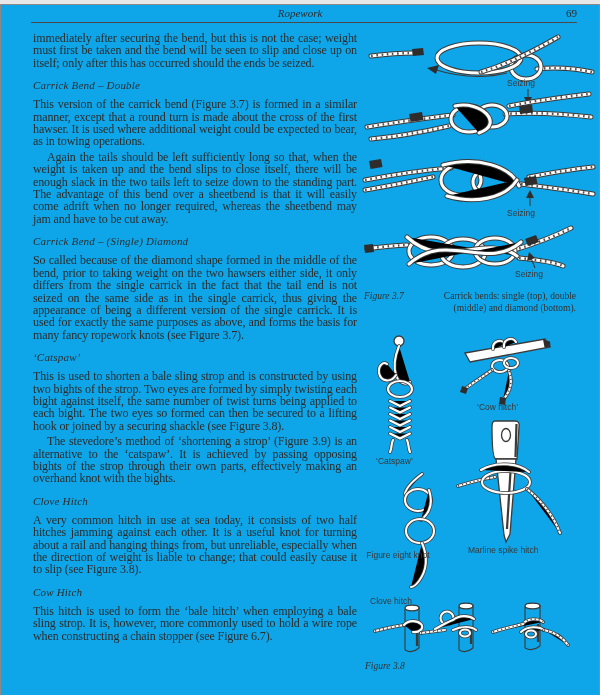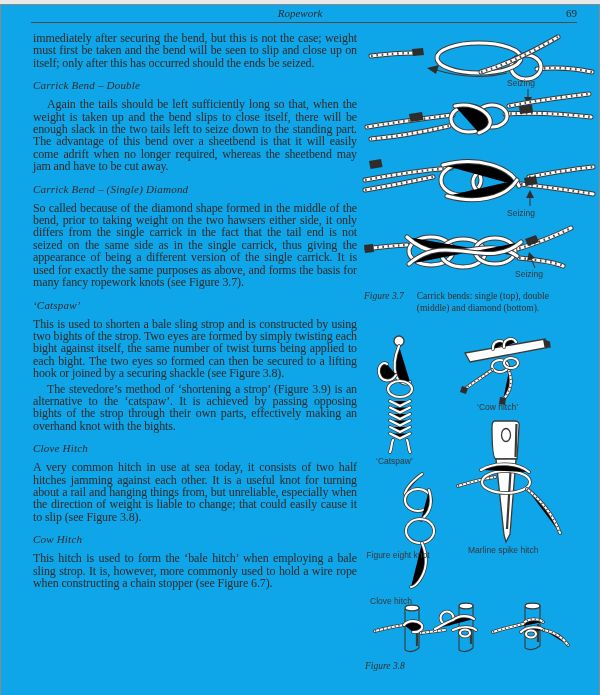--- a/index.html
+++ b/index.html
@@ -17,21 +17,21 @@
   .body-p + .body-p{margin-top:3px;}
   .indent{text-indent:14px;}
   .sec-head{margin:10px 0 7px;font-weight:normal;font-style:italic;font-size:11px;
             letter-spacing:0.2px;}
   
   .fig-svg{position:absolute;left:358px;top:25px;}
   .fig-label{position:absolute;font-family:"Liberation Sans", sans-serif;font-size:8.5px;
              color:#383838;white-space:nowrap;}
   .fig-label.wrap{white-space:normal;line-height:10px;text-align:center;}
   .fig-caption{position:absolute;left:363px;top:286px;width:212px;display:flex;gap:13px;
-               font-size:9.5px;line-height:11.5px;color:#33302d;}
+               font-size:9.5px;line-height:11.5px;color:#33302d;text-align:right;}
   .fig-caption .fl{font-style:italic;white-space:nowrap;flex:0 0 auto;}
   .fig-num{position:absolute;font-style:italic;font-size:9.5px;color:#33302d;text-align:right;}
   
   .o1{fill:none;stroke:#3b3a38;stroke-width:5;stroke-linecap:round;}
   .i1{fill:none;stroke:#fefefe;stroke-width:3.1;stroke-linecap:round;}
   .t1{fill:none;stroke:#55514e;stroke-width:2.5;stroke-dasharray:1.6 3.6;stroke-linecap:butt;}
   .o2{fill:none;stroke:#3b3a38;stroke-width:3.6;stroke-linecap:round;}
   .i2{fill:none;stroke:#fefefe;stroke-width:2.1;stroke-linecap:round;}
   .t2{fill:none;stroke:#55514e;stroke-width:1.7;stroke-dasharray:1.2 2.8;stroke-linecap:butt;}
   .seiz{fill:#2f2d2b;}
@@ -47,20 +47,21 @@
   <div class="running-head">
     <div class="head-title">Ropework</div>
     <div class="head-page">69</div>
   </div>
   <div class="head-rule"></div>
 
   <div class="col-left">
     <p class="body-p">immediately after securing the bend, but this is not the case; weight must first be taken and the bend will be seen to slip and close up on itself; only after this has occurred should the ends be seized.</p>
 
     <h3 class="sec-head">Carrick Bend – Double</h3>
+    <p class="body-p">This version of the carrick bend (Figure 3.7) is formed in a similar manner, except that a round turn is made about the cross of the first hawser. It is used where additional weight could be expected to bear, as in towing operations.</p>
     <p class="body-p indent">Again the tails should be left sufficiently long so that, when the weight is taken up and the bend slips to close itself, there will be enough slack in the two tails left to seize down to the standing part. The advantage of this bend over a sheetbend is that it will easily come adrift when no longer required, whereas the sheetbend may jam and have to be cut away.</p>
 
     <h3 class="sec-head">Carrick Bend – (Single) Diamond</h3>
     <p class="body-p">So called because of the diamond shape formed in the middle of the bend, prior to taking weight on the two hawsers either side, it only differs from the single carrick in the fact that the tail end is not seized on the same side as in the single carrick, thus giving the appearance of being a different version of the single carrick. It is used for exactly the same purposes as above, and forms the basis for many fancy ropework knots (see Figure 3.7).</p>
 
     <h3 class="sec-head">‘Catspaw’</h3>
     <p class="body-p">This is used to shorten a bale sling strop and is constructed by using two bights of the strop. Two eyes are formed by simply twisting each bight against itself, the same number of twist turns being applied to each bight. The two eyes so formed can then be secured to a lifting hook or joined by a securing shackle (see Figure 3.8).</p>
     <p class="body-p indent">The stevedore’s method of ‘shortening a strop’ (Figure 3.9) is an alternative to the ‘catspaw’. It is achieved by passing opposing bights of the strop through their own parts, effectively making an overhand knot with the bights.</p>
 
     <h3 class="sec-head">Clove Hitch</h3>

